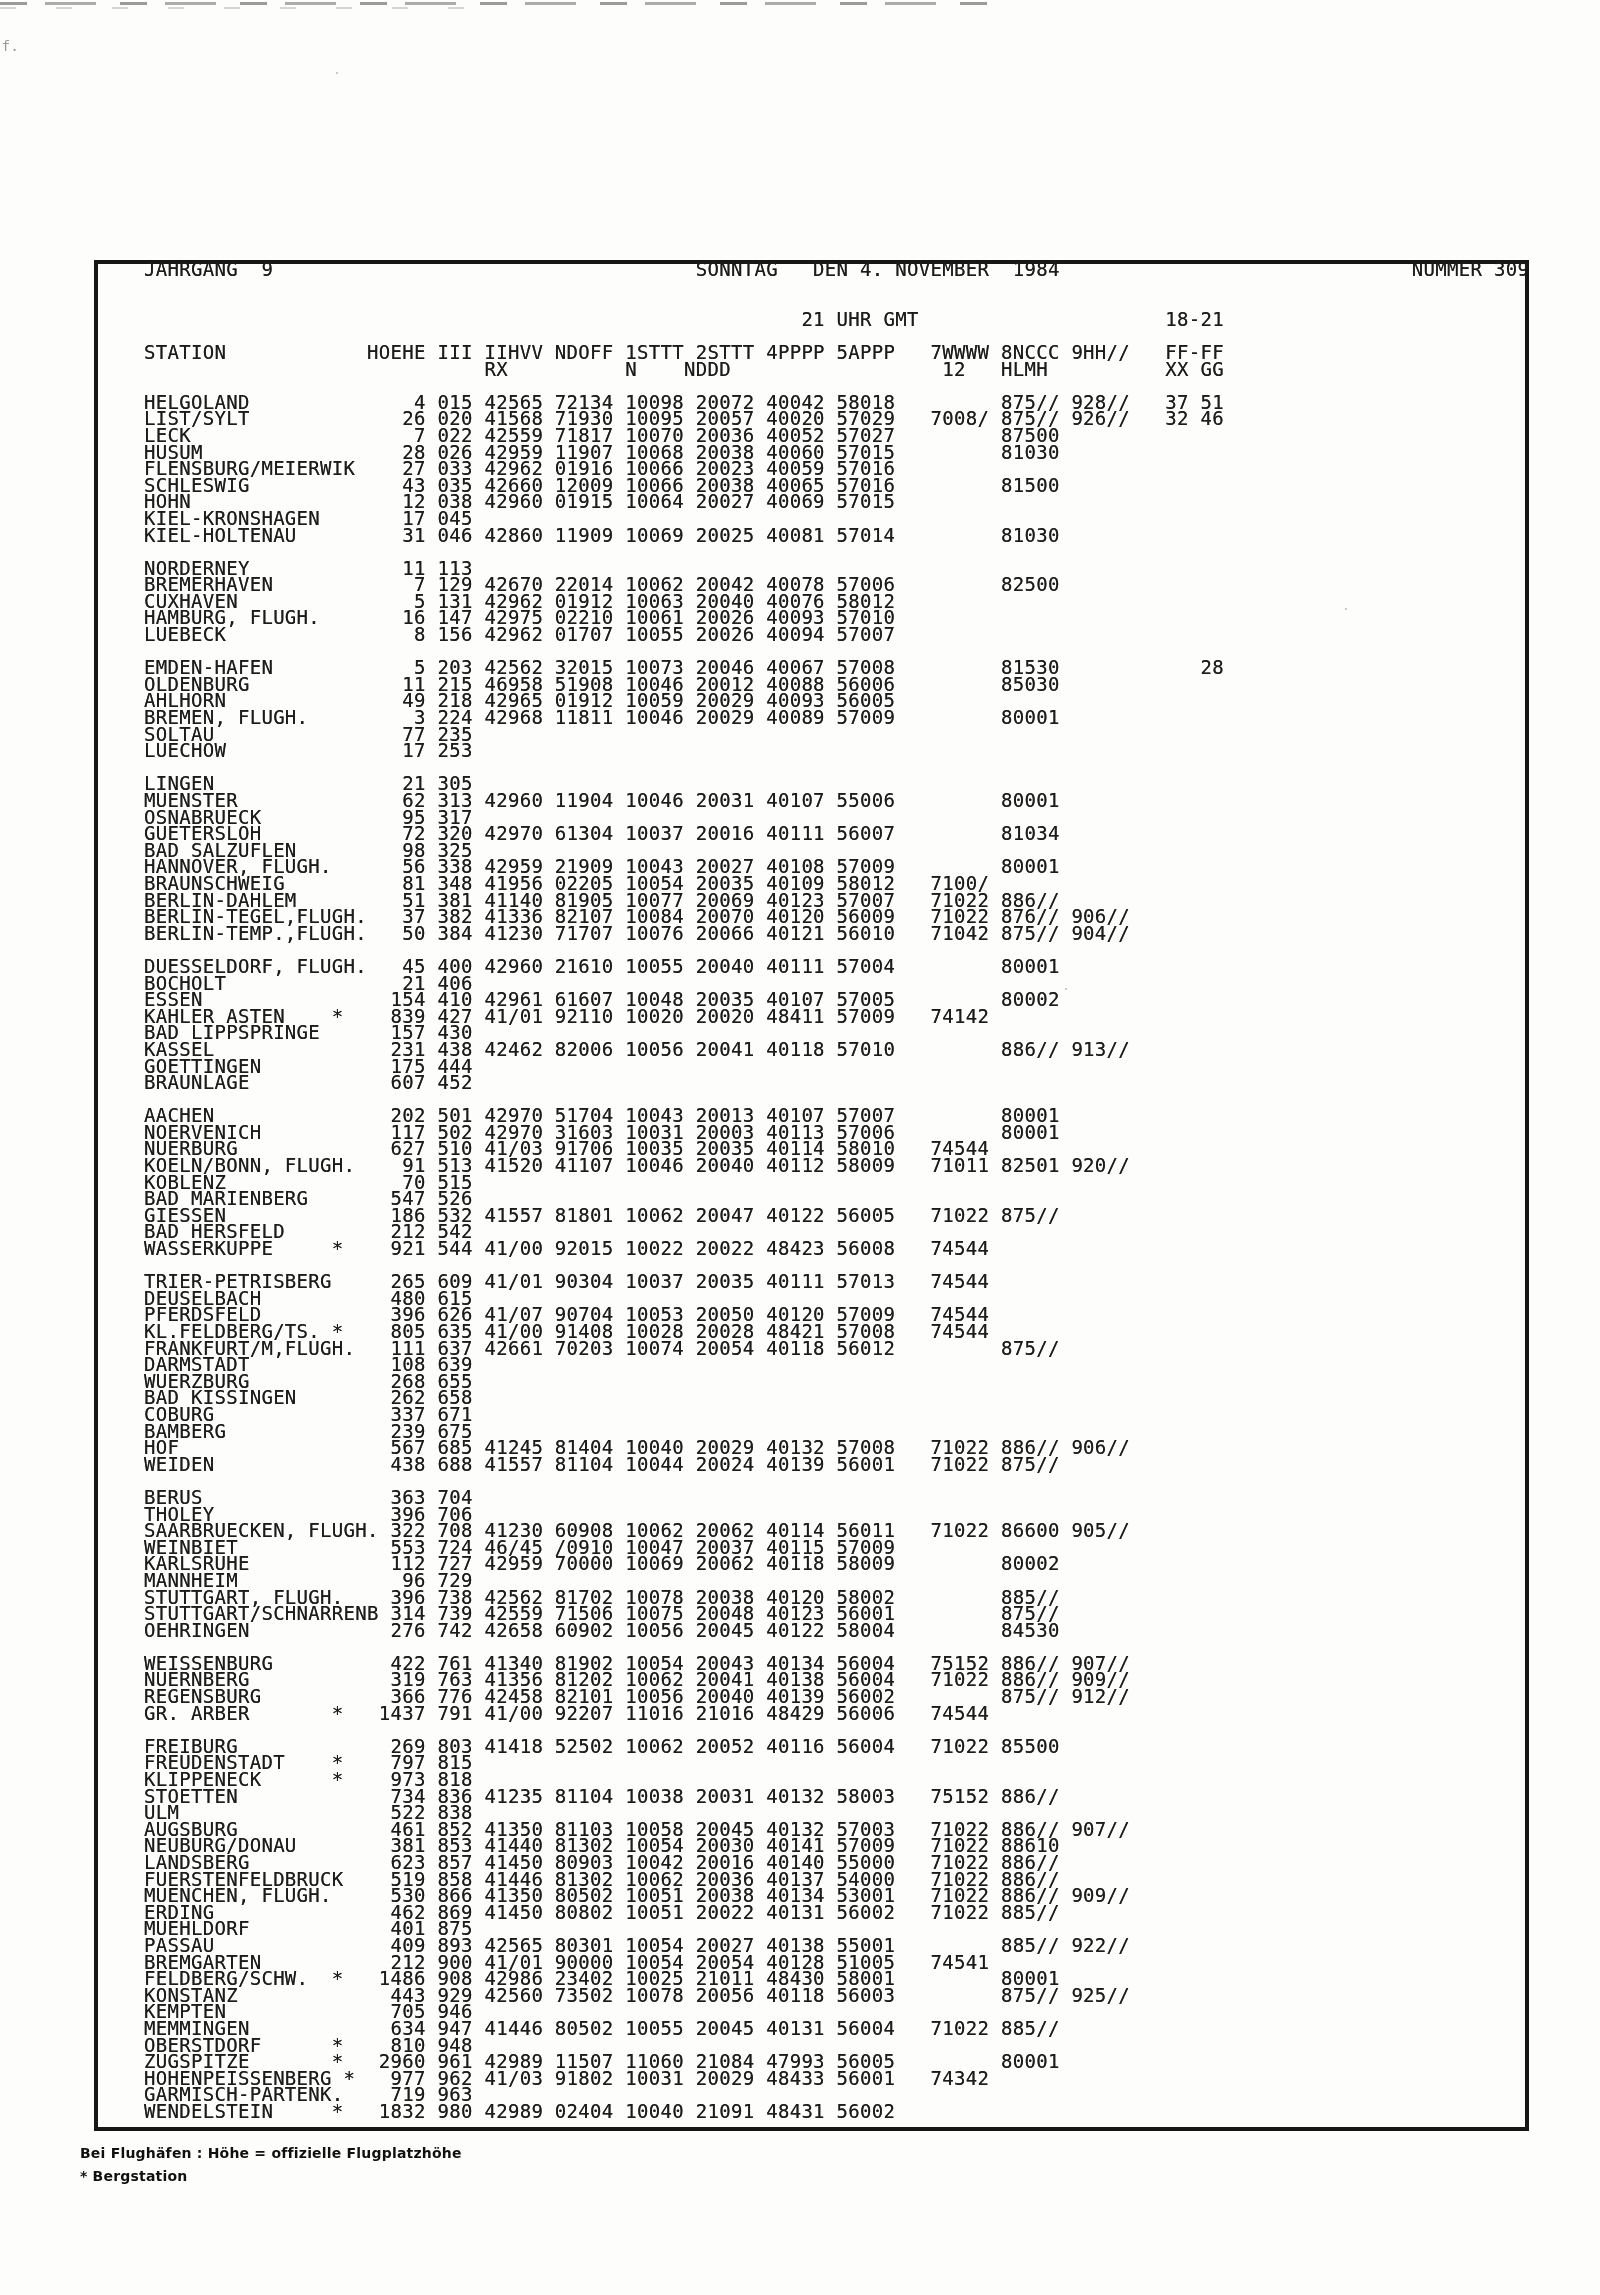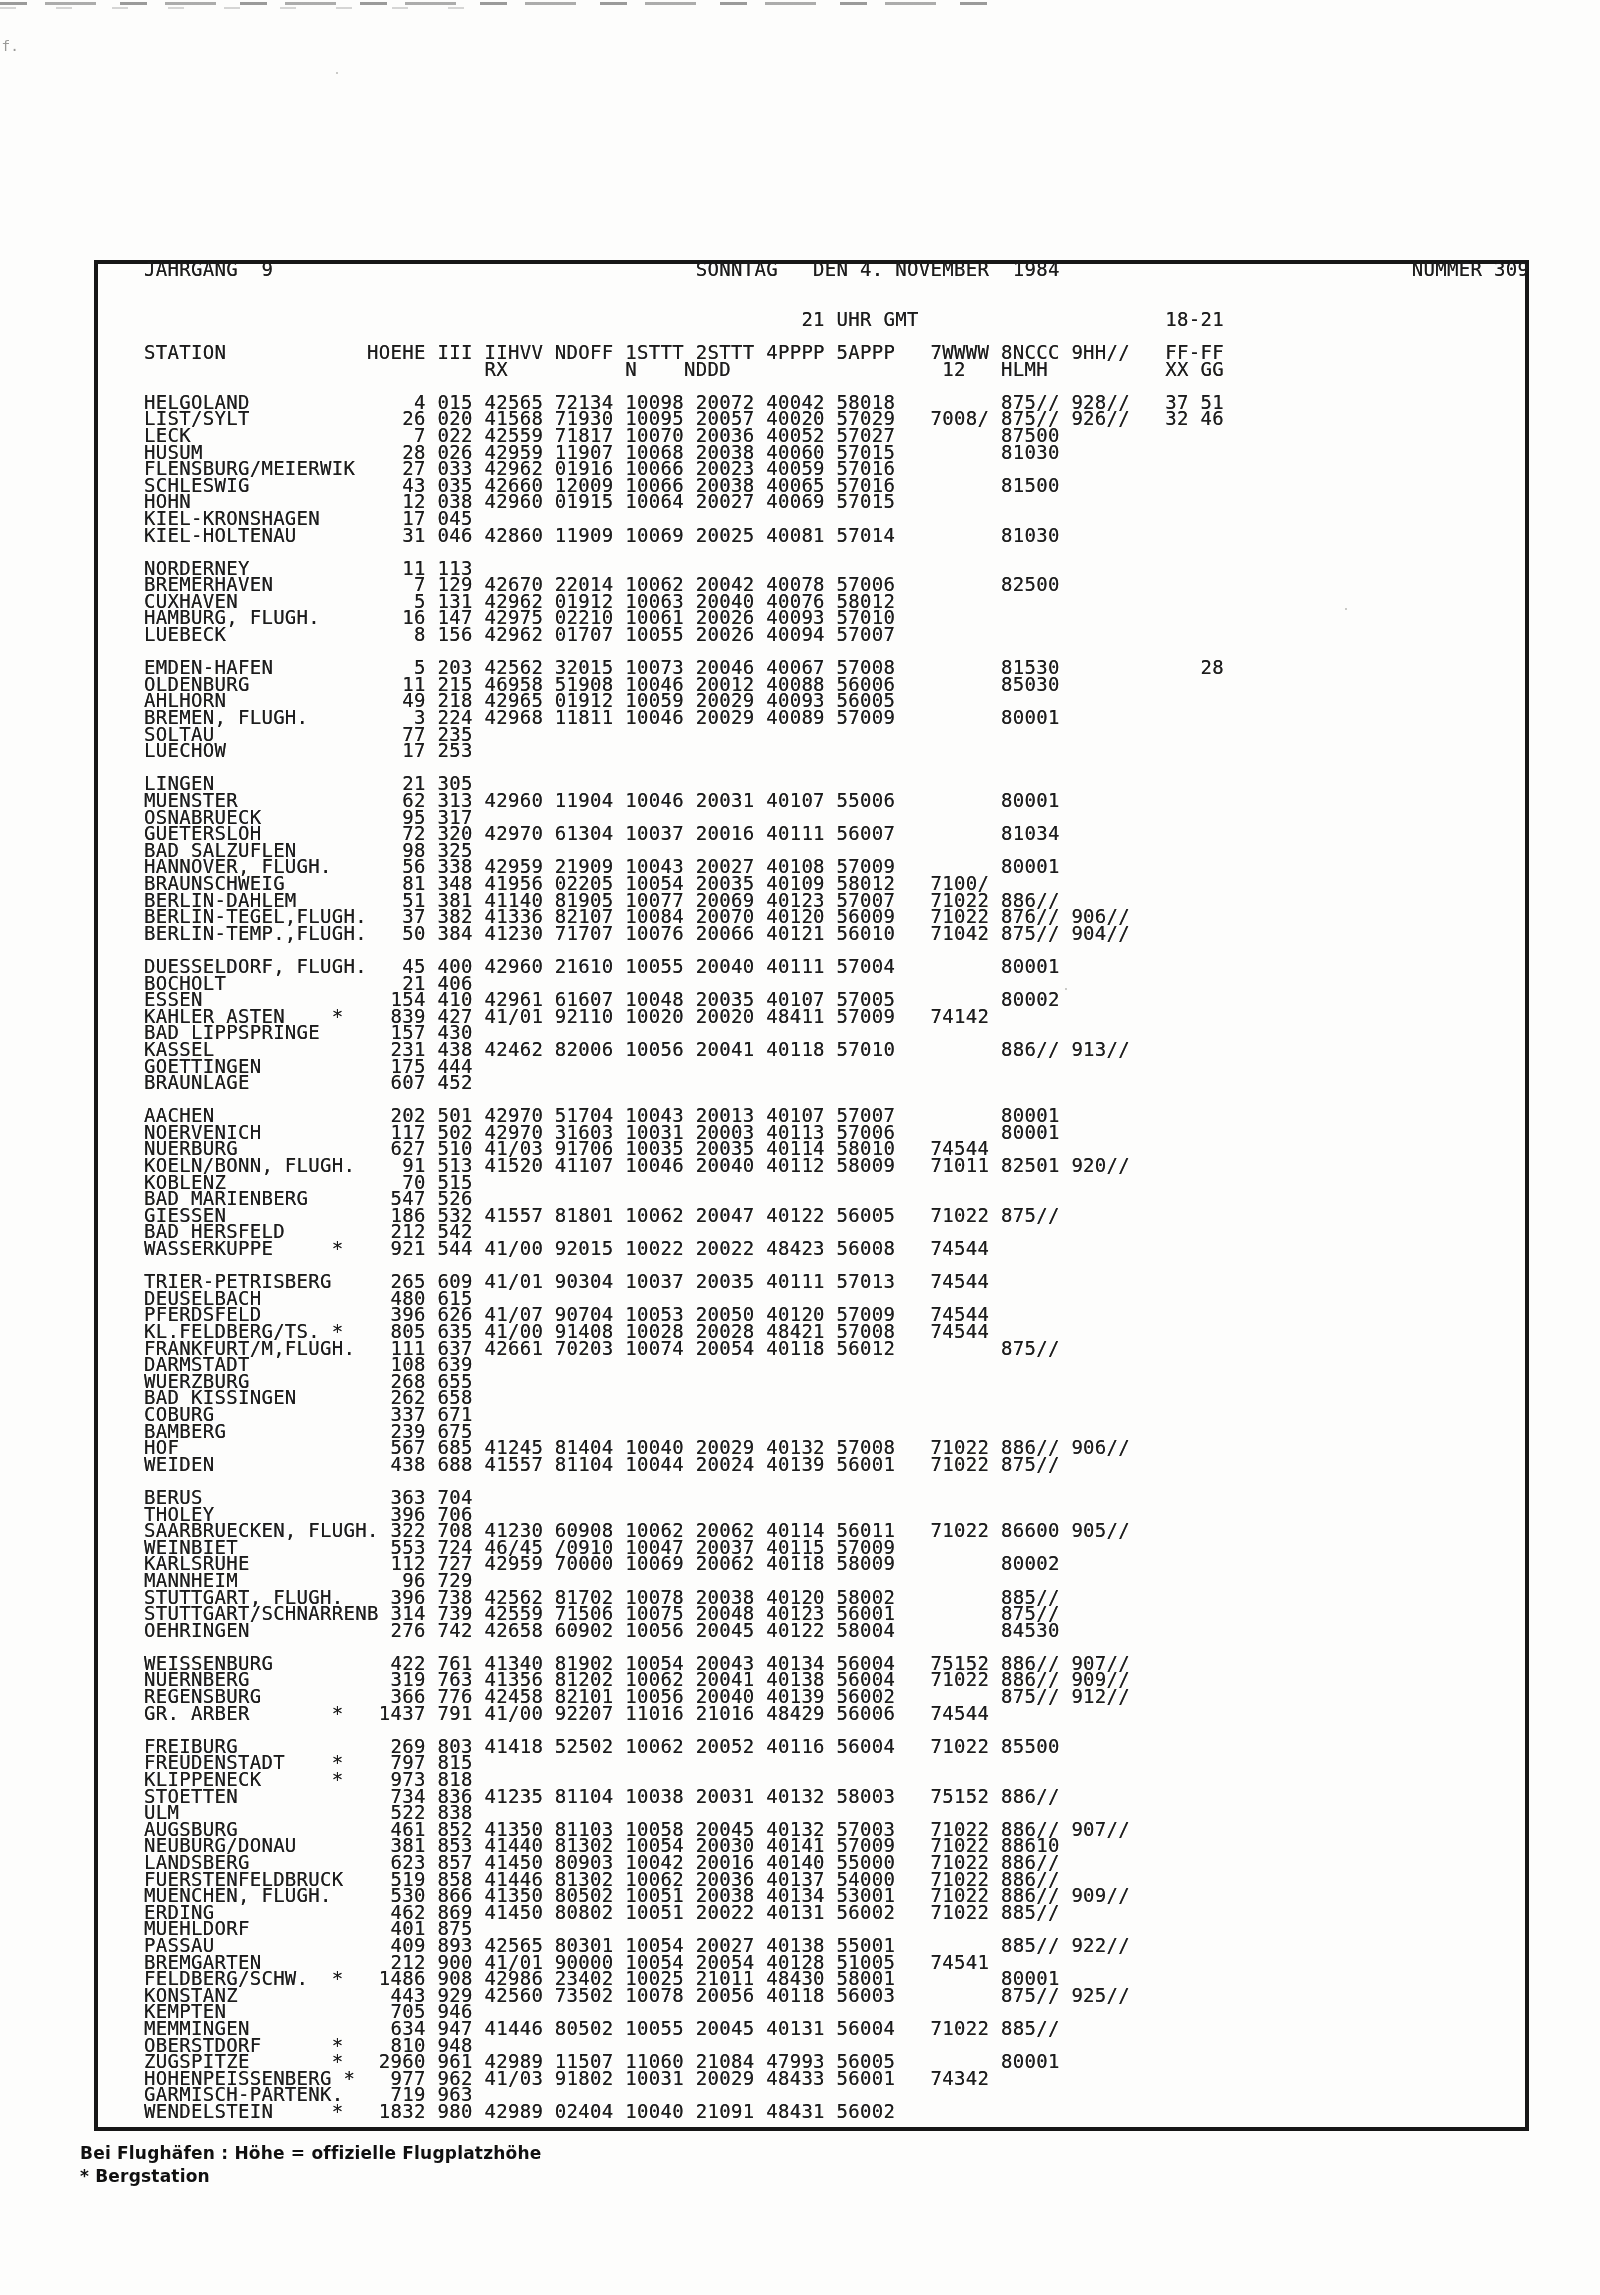--- a/index.html
+++ b/index.html
@@ -26,21 +26,21 @@
   .sheet{
     position:absolute;left:144px;top:261px;margin:0;
     font-family:"DejaVu Sans Mono",monospace;
     font-size:19px;line-height:16.6px;letter-spacing:0.3px;
     color:#1c1c1c;white-space:pre;
     text-shadow:0 0 0.5px rgba(25,25,25,.75);
   }
   .footnote{
     position:absolute;left:80px;top:2142px;
     font-family:"DejaVu Sans",sans-serif;font-weight:700;
-    font-size:17px;line-height:23px;color:#101010;letter-spacing:0.2px;
+    font-size:14px;line-height:23px;color:#101010;letter-spacing:0.2px;
   }
 </style>
 </head>
 <body>
 
 <div class="page">
   <div class="artifact-top"></div>
   <div class="artifact-top2"></div>
   <div class="artifact-mark">f.</div>
   <div class="speck" style="left:336px;top:72px"></div>

